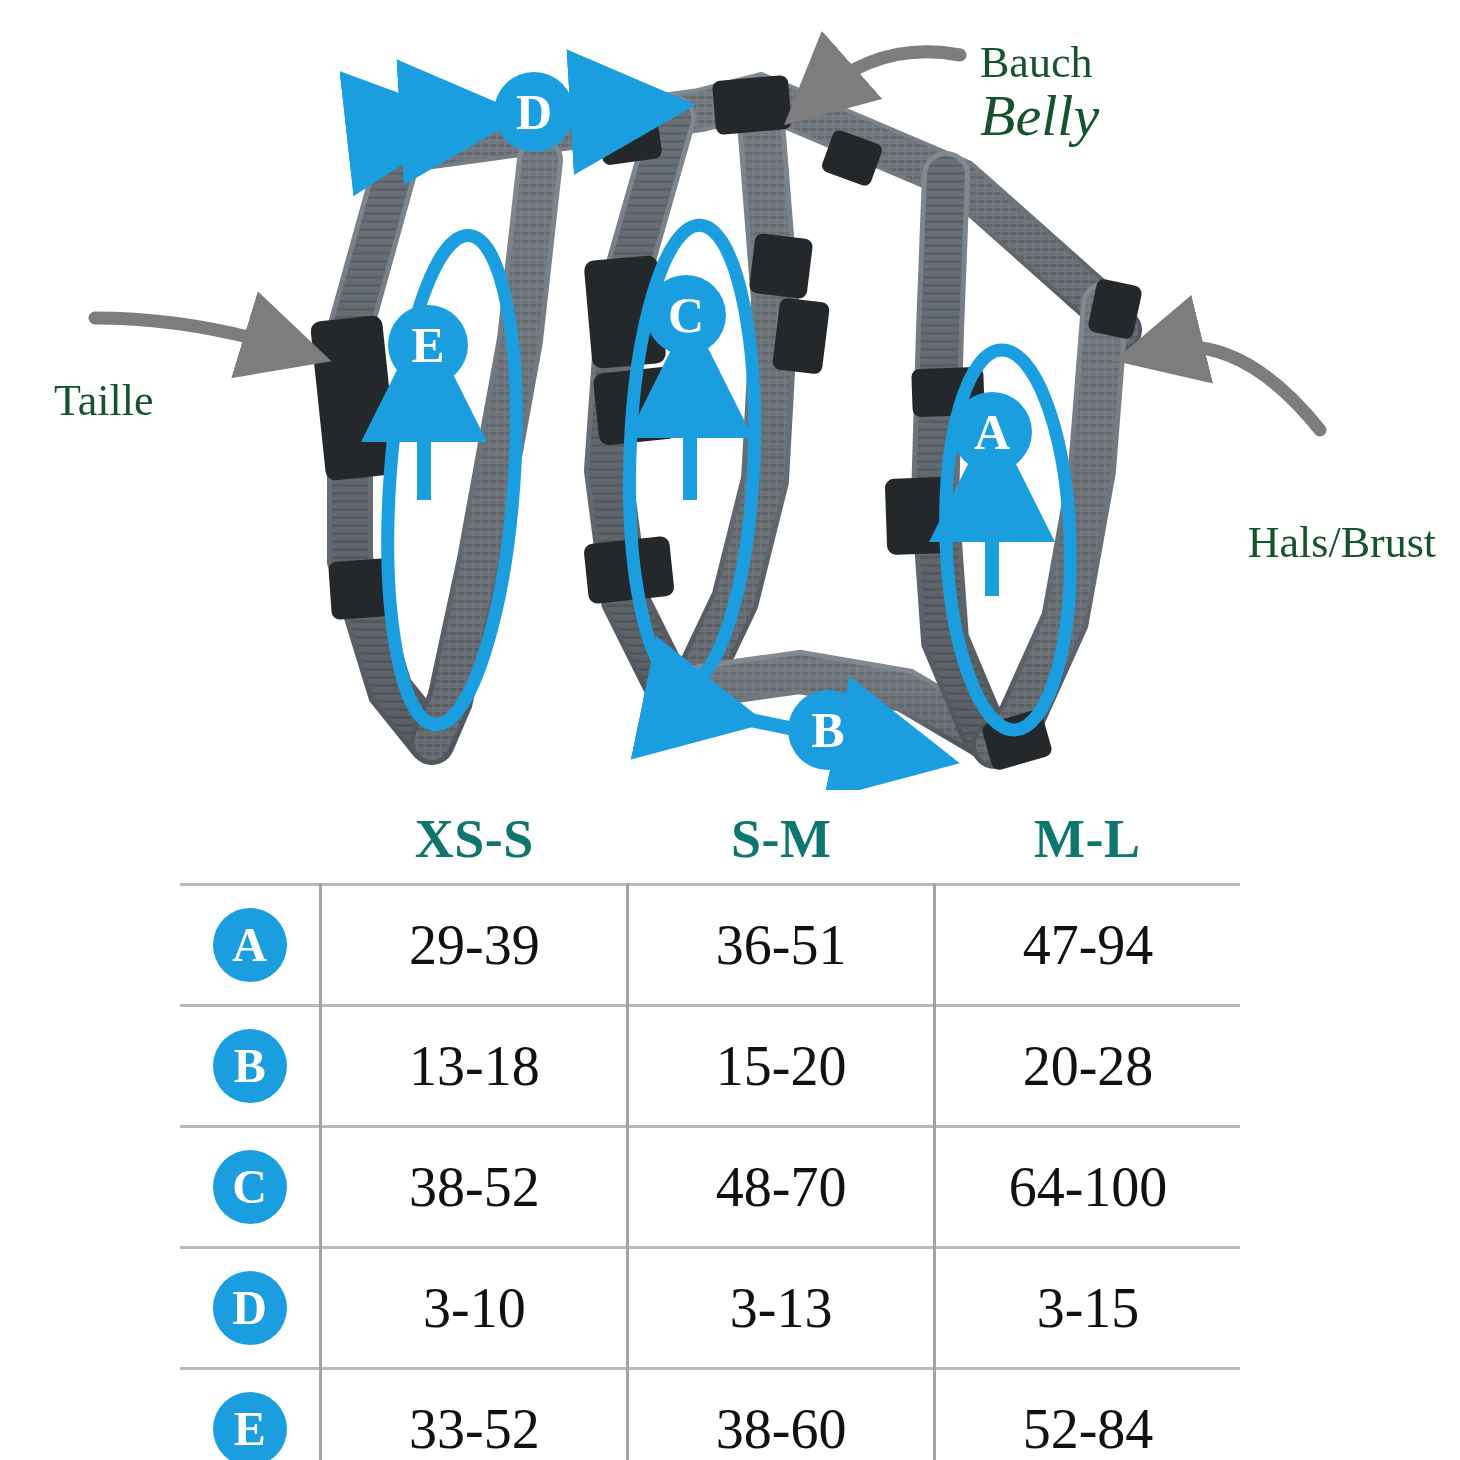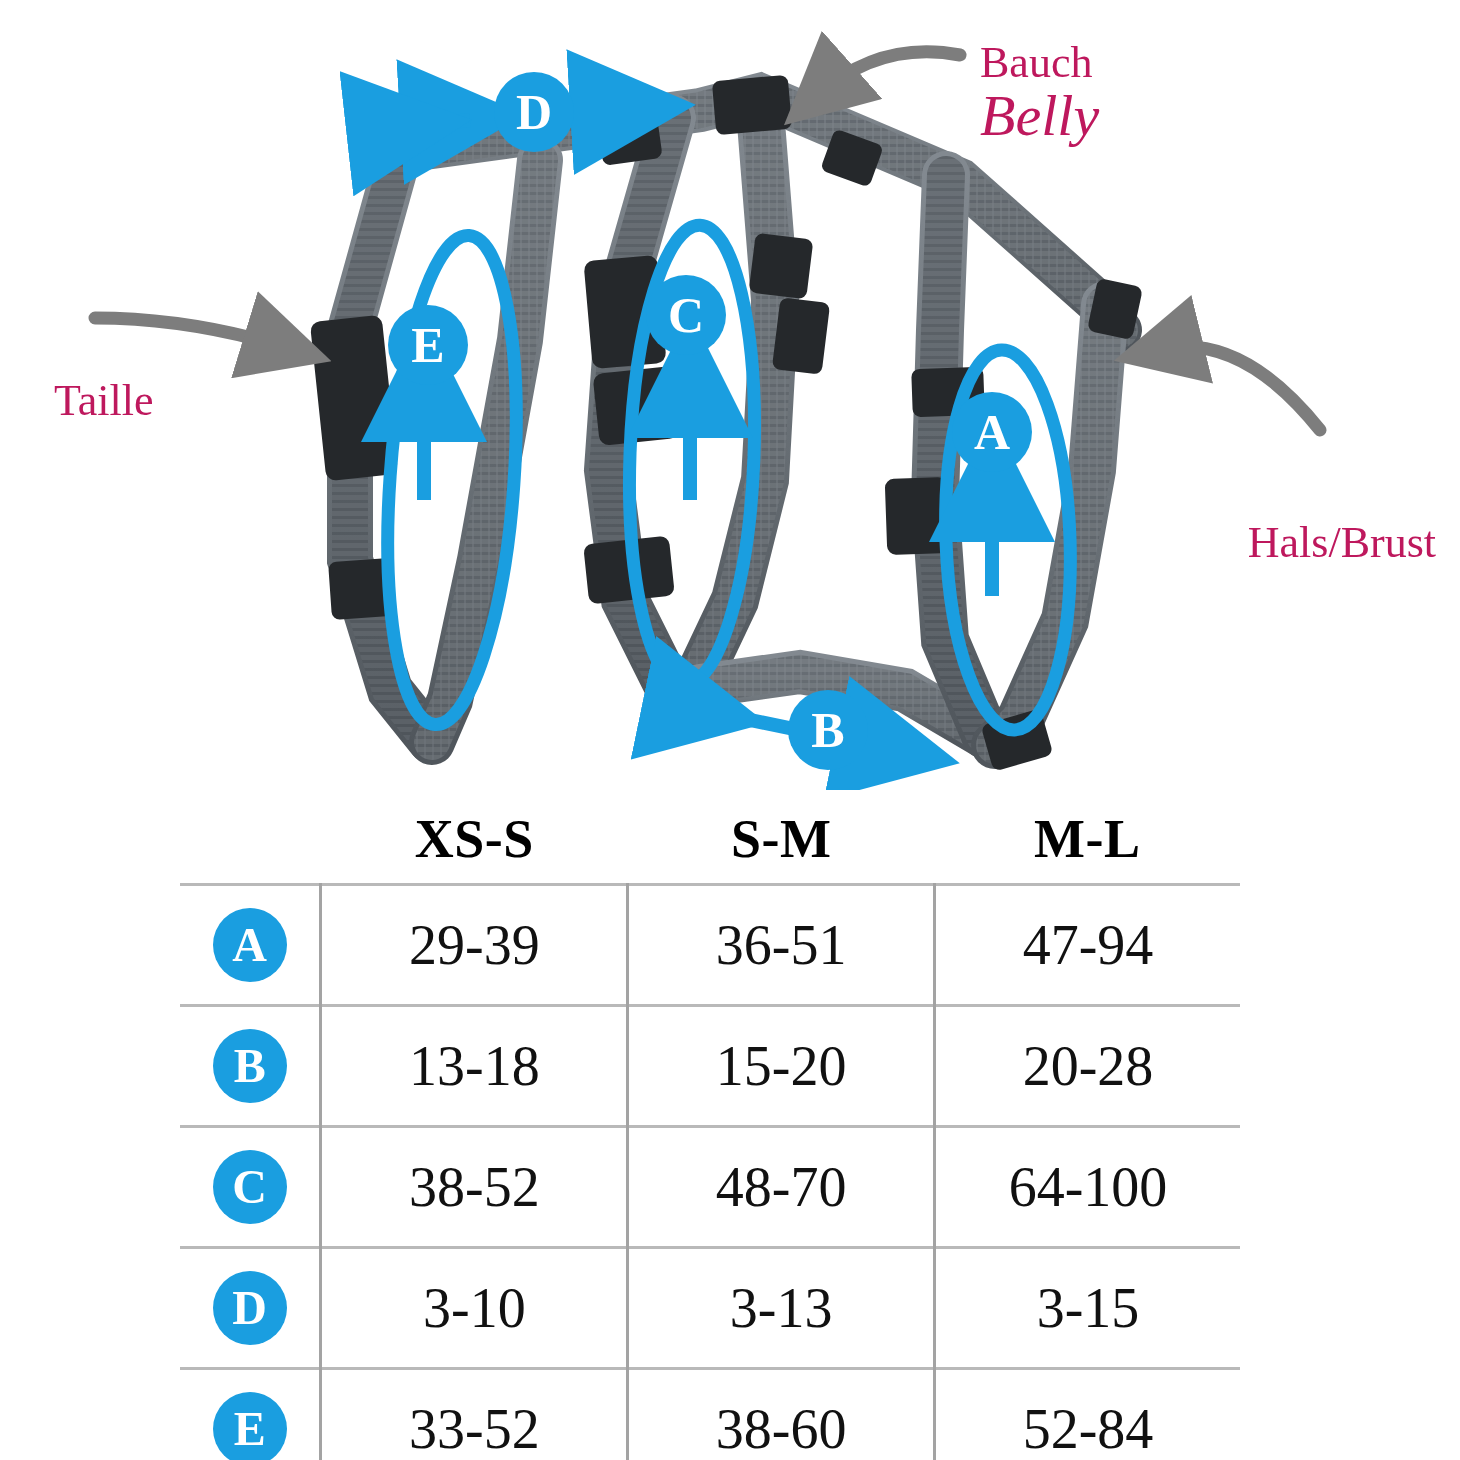--- a/index.html
+++ b/index.html
@@ -24,21 +24,21 @@
     width: 1460px;
     height: 790px;
   }
   #illustration svg {
     display: block;
   }
 
   
   .annot {
     position: absolute;
-    color: #be185d;
+    color: #14532d;
     line-height: 1.05;
     white-space: nowrap;
   }
   .annot .de {
     font-size: 44px;
     font-weight: 400;
     display: block;
   }
   .annot .en {
     font-size: 58px;
@@ -59,21 +59,21 @@
   }
   #size-table th, #size-table td {
     padding: 0;
     margin: 0;
   }
   #size-table .hdr-row th {
     height: 88px;
     font-size: 54px;
     font-weight: bold;
     letter-spacing: 0.5px;
-    color: #000000;
+    color: #0f766e;
     text-align: center;
     vertical-align: middle;
   }
   #size-table .hdr-row th.corner { width: 140px; }
   #size-table tbody tr {
     border-top: 3px solid #b9b9b9;
   }
   #size-table tbody td {
     height: 118px;
     font-size: 56px;

